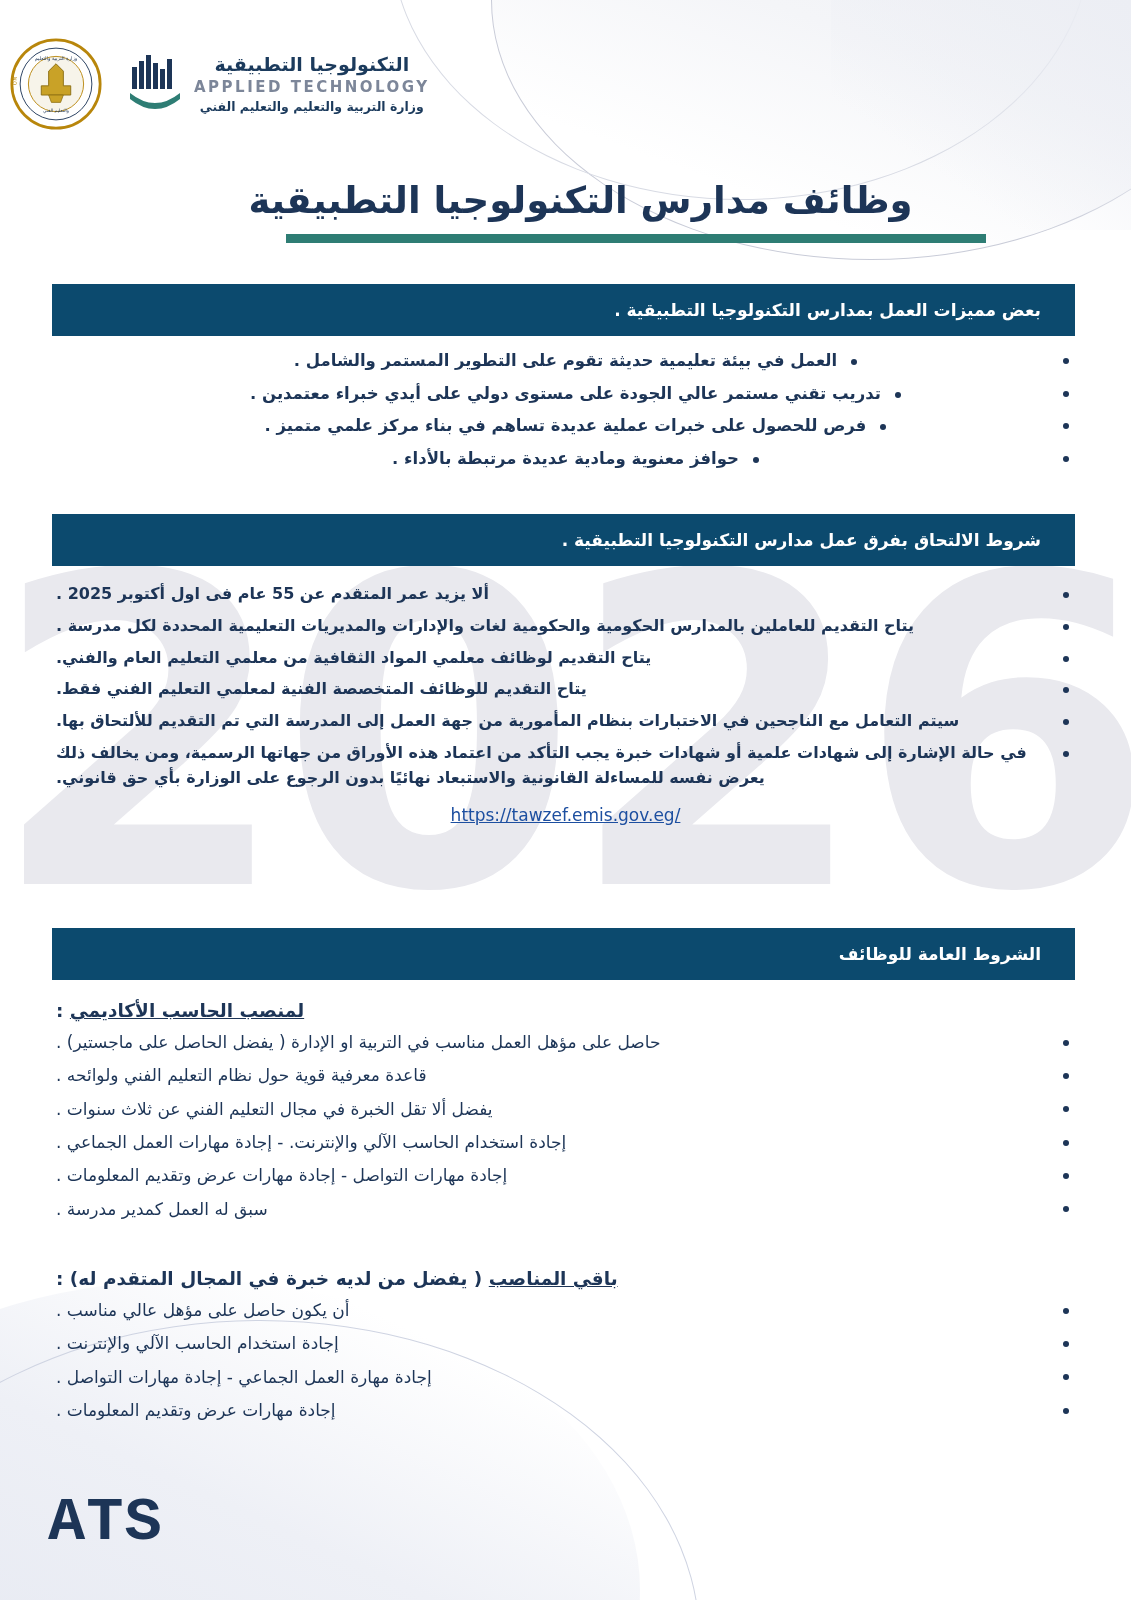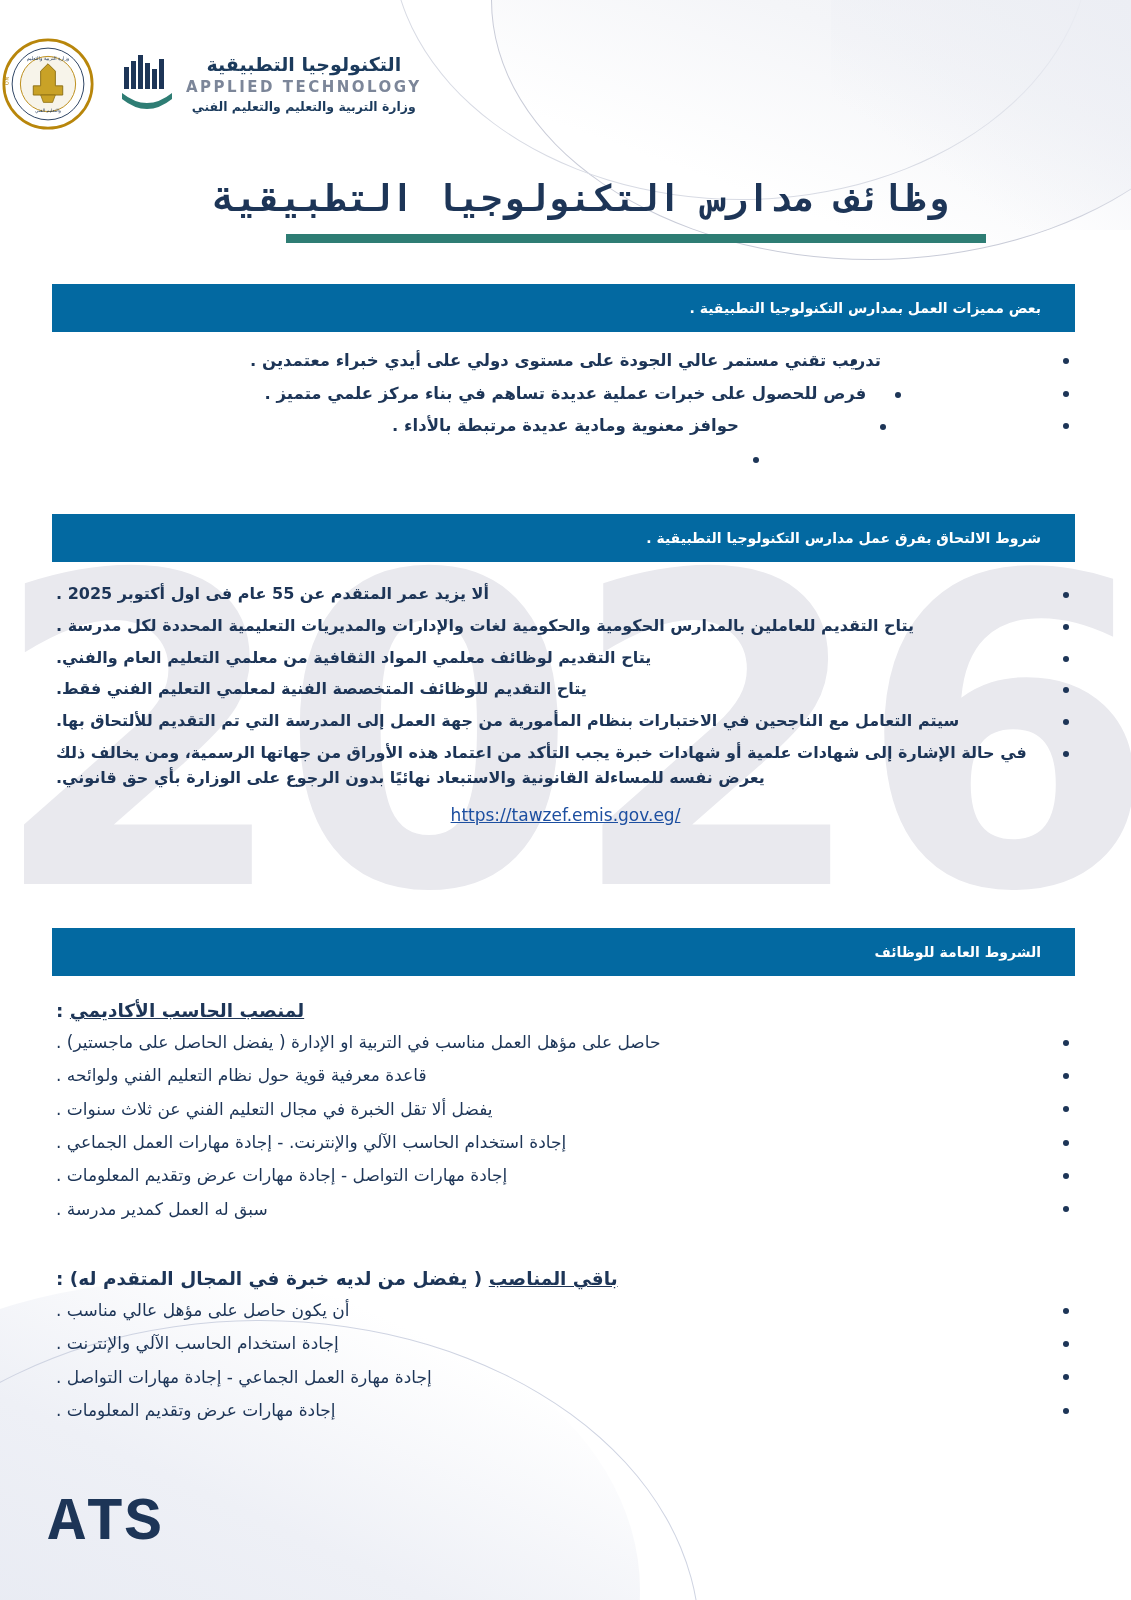--- a/index.html
+++ b/index.html
@@ -78,21 +78,21 @@
   .page { position: relative; z-index: 2; width: 1131px; height: 1600px; }
 
   
   .header {
     position: absolute;
     top: 38px; left: 0; right: 0;
     display: flex;
     flex-direction: row-reverse;
     align-items: center;
     justify-content: flex-start;
-    padding-left: 2px;
+    padding-left: 10px;
     padding-right: 40px;
     gap: 26px;
   }
   .emblem { width: 92px; height: 92px; flex: 0 0 auto; }
   .ats-logo-block {
     display: flex;
     flex-direction: row;
     align-items: center;
     gap: 12px;
   }
@@ -112,36 +112,35 @@
   
   .title-wrap { position: absolute; top: 178px; right: 0; left: 0; padding-left: 150px; text-align: left; }
   .main-title {
     font-size: 37px;
     font-weight: bold;
     color: #1d3557;
     line-height: 1.25;
     direction: rtl;
     text-align: center;
     padding-right: 120px;
-    font-family: Liberation Mono, monospace;
   }
   .title-rule {
     width: 700px;
     height: 9px;
     background: #2e7d74;
     margin: 10px auto 0 auto;
     margin-right: 145px;
   }
 
   
   .bar {
-    background: #0369a1;
+    background: #0c4a6e;
     color: #ffffff;
     font-weight: bold;
-    font-size: 14px;
+    font-size: 17px;
     padding: 16px 34px;
     text-align: right;
     direction: rtl;
     position: absolute;
     left: 52px;
     right: 56px;
   }
 
   .block { position: absolute; left: 56px; right: 56px; direction: rtl; }
 
@@ -255,20 +254,21 @@
 
   <div class="title-wrap">
     <div class="main-title">وظائف مدارس التكنولوجيا التطبيقية</div>
     <div class="title-rule"></div>
   </div>
 
   <div class="bar" style="top:284px;">بعض مميزات العمل بمدارس التكنولوجيا التطبيقية .</div>
 
   <div class="block" style="top:348px;">
     <ul class="bullets lvl1">
+      <li style="padding-right: 0px; text-align: center; display: block;">العمل في بيئة تعليمية حديثة تقوم على التطوير المستمر والشامل .</li>
       <li style="padding-right: 0px; text-align: center; display: block;">تدريب تقني مستمر عالي الجودة على مستوى دولي على أيدي خبراء معتمدين .</li>
       <li style="padding-right: 0px; text-align: center; display: block;">فرص للحصول على خبرات عملية عديدة تساهم في بناء مركز علمي متميز .</li>
       <li style="padding-right: 0px; text-align: center; display: block;">حوافز معنوية ومادية عديدة مرتبطة بالأداء .</li>
     </ul>
   </div>
 
   <div style="position:absolute; left:0; top:348px; width:100%;"></div>
 
   <div class="bar" style="top:514px;">شروط الالتحاق بفرق عمل مدارس التكنولوجيا التطبيقية .</div>
 

